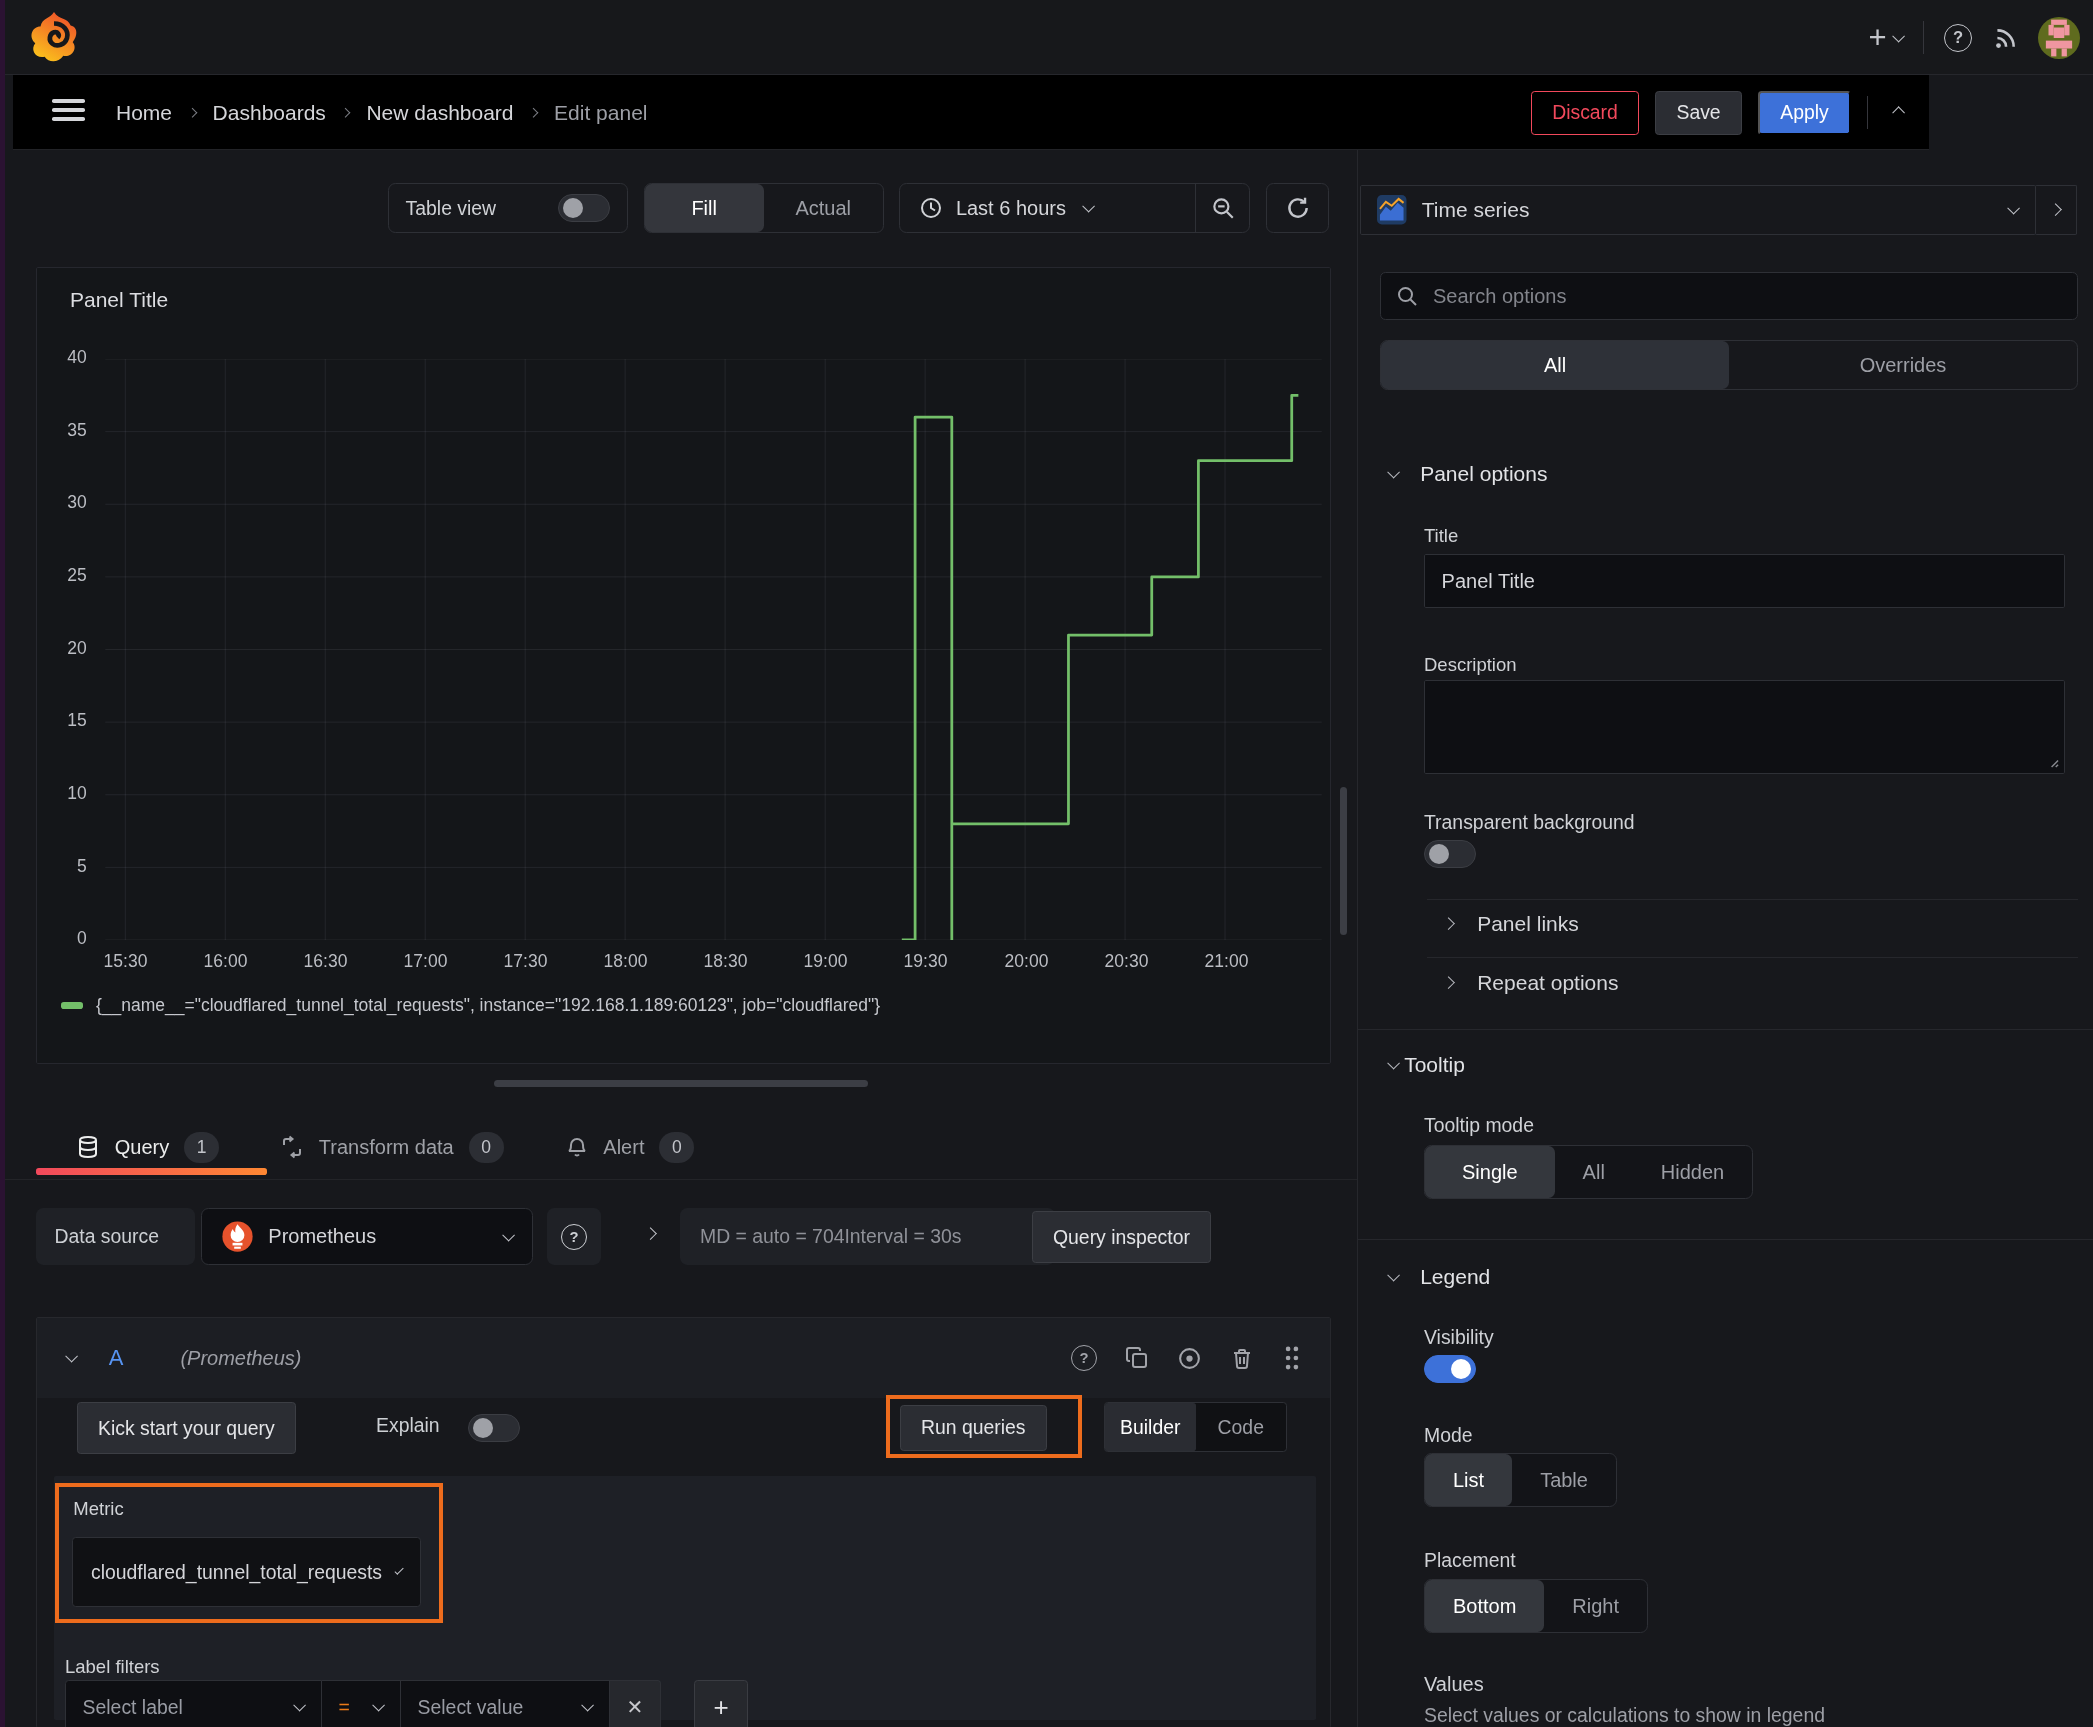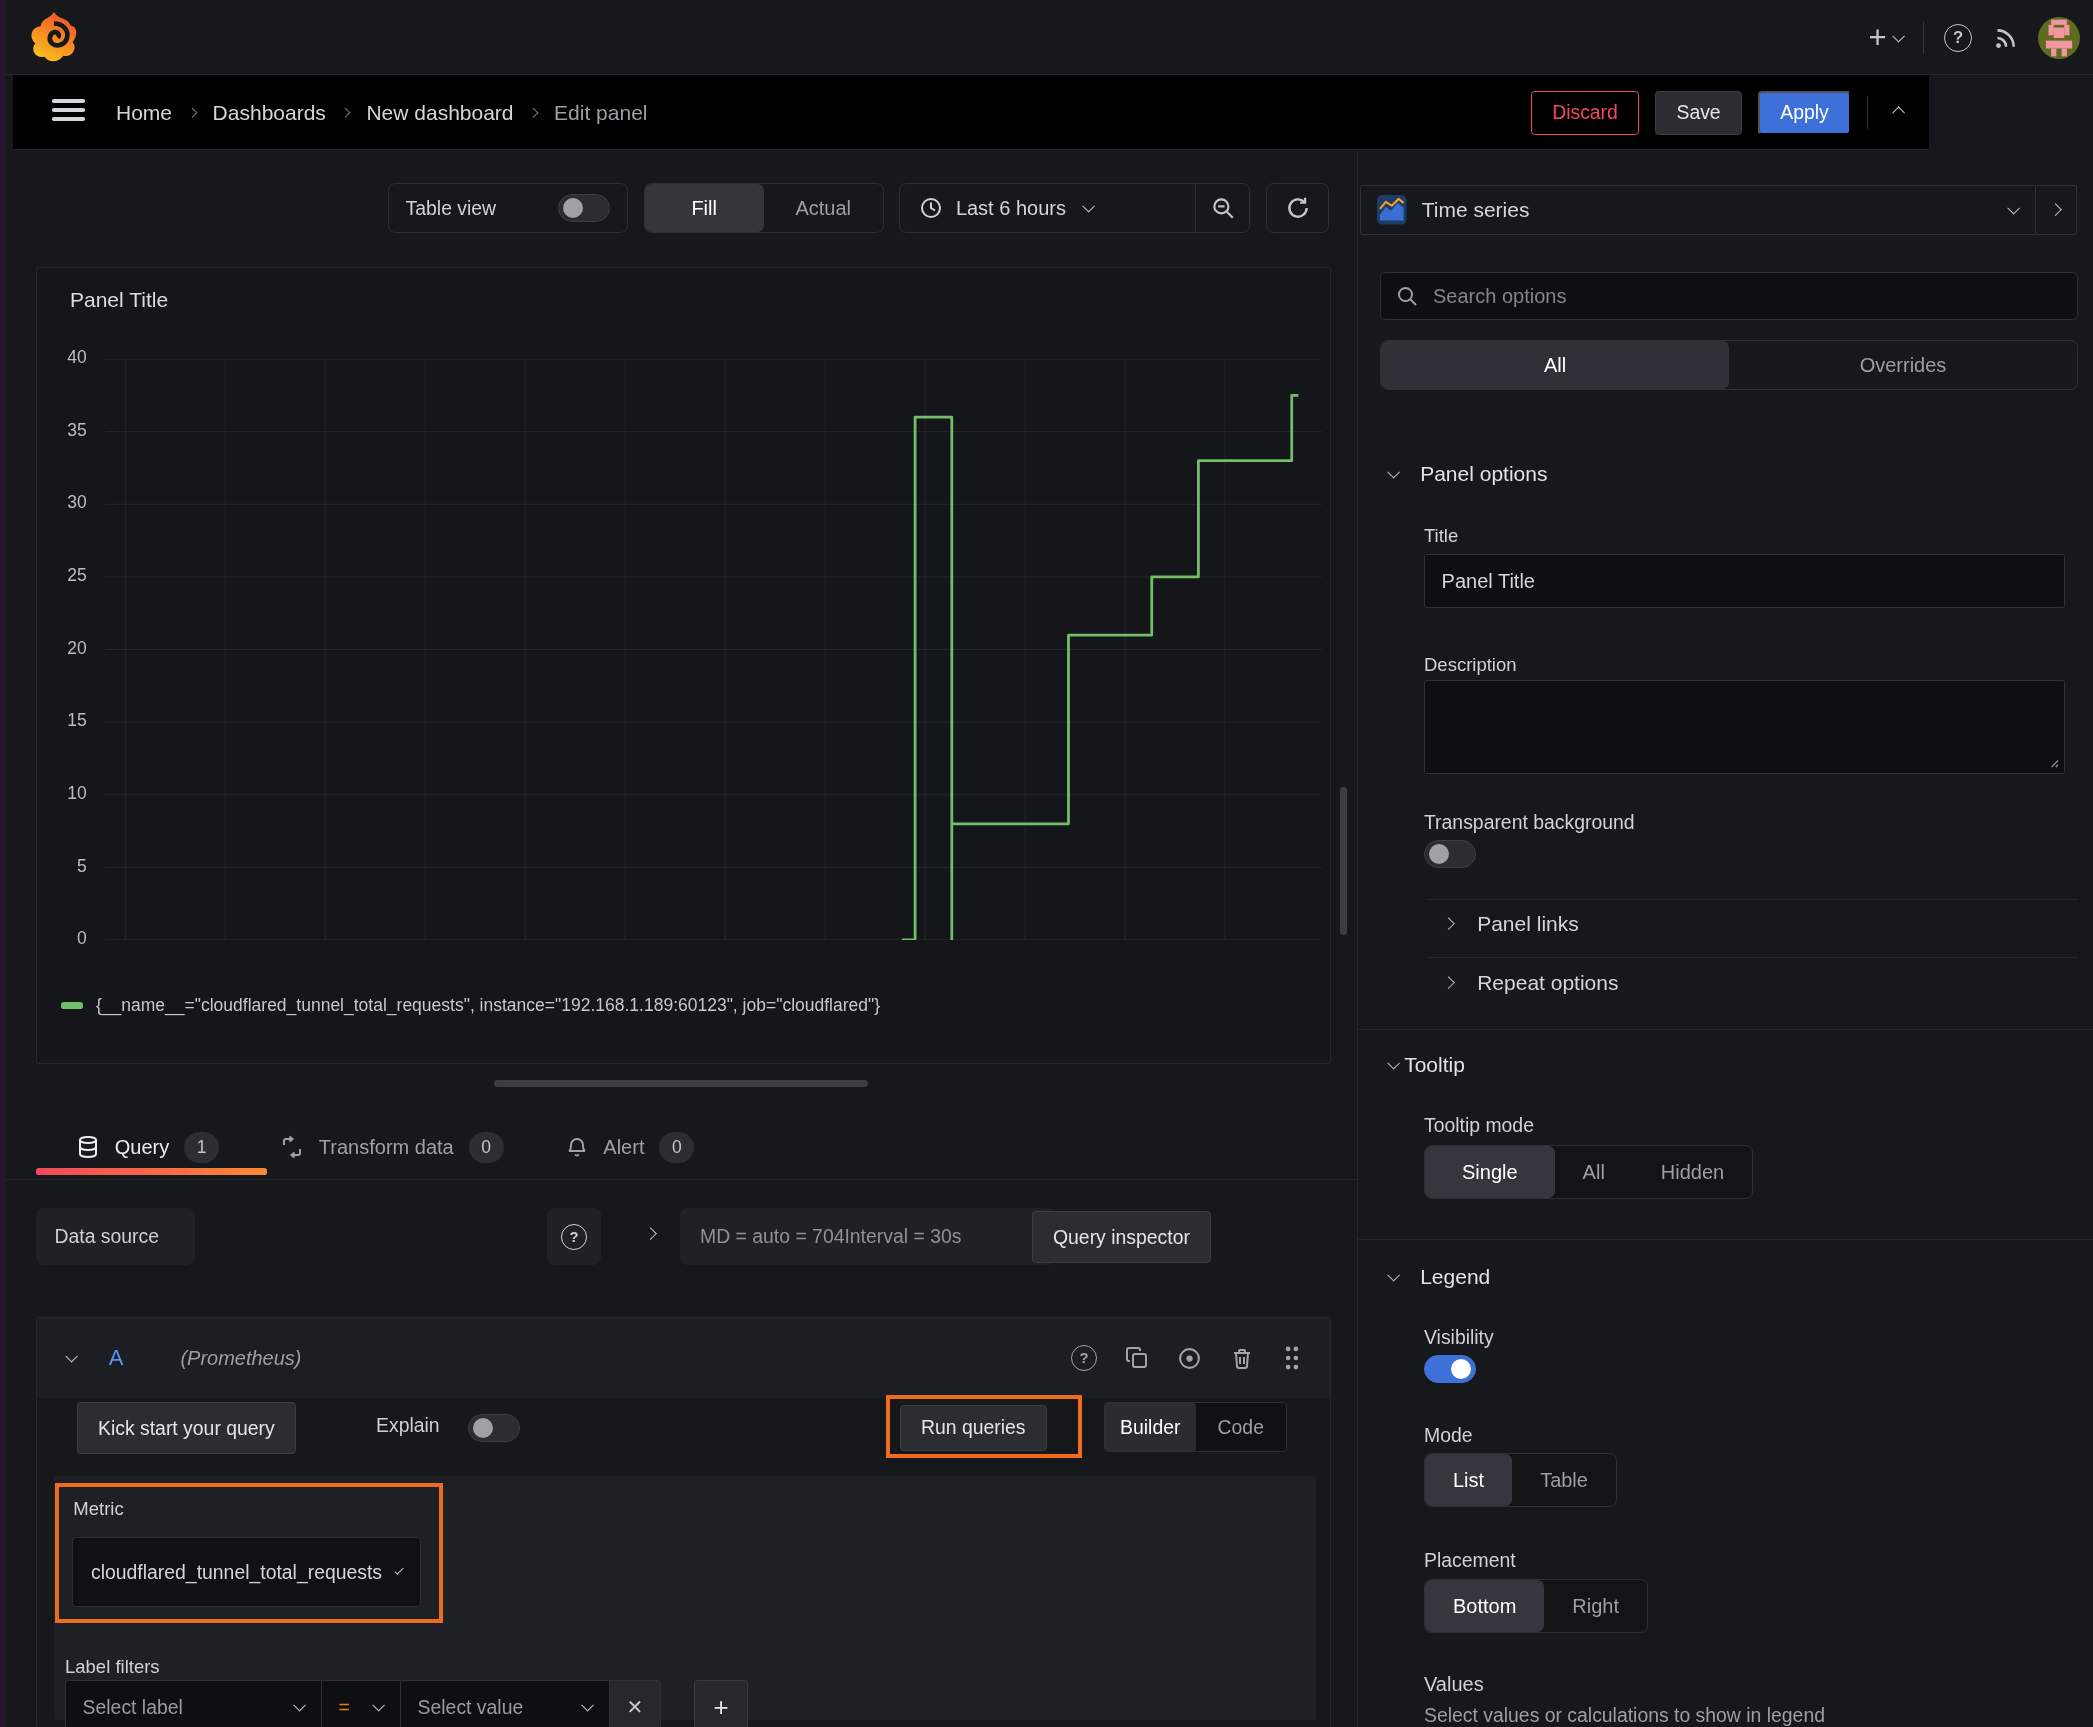--- a/index.html
+++ b/index.html
@@ -294,20 +294,34 @@
           <line x1="563.7" y1="0" x2="563.7" y2="630"></line>
           <line x1="672.1" y1="0" x2="672.1" y2="630"></line>
           <line x1="780.6" y1="0" x2="780.6" y2="630"></line>
           <line x1="889.0" y1="0" x2="889.0" y2="630"></line>
           <line x1="997.4" y1="0" x2="997.4" y2="630"></line>
           <line x1="1105.8" y1="0" x2="1105.8" y2="630"></line>
           <line x1="1214.2" y1="0" x2="1214.2" y2="630"></line>
         </g>
         <polyline fill="none" stroke="#73BF69" stroke-width="3" stroke-linejoin="round" points="863.7,630.0 878.1,630.0 878.1,63.0 917.9,63.0 917.9,630.0 917.9,504.0 1044.4,504.0 1044.4,299.3 1134.7,299.3 1134.7,236.3 1185.3,236.3 1185.3,110.3 1286.5,110.3 1286.5,39.4 1293.7,39.4"></polyline>
       </svg>
+    <div id="x-labels" data-interactable="false">
+        <div class="x-tick" data-interactable="false" style="left: 20px;">15:30</div>
+        <div class="x-tick" data-interactable="false" style="left: 120px;">16:00</div>
+        <div class="x-tick" data-interactable="false" style="left: 220px;">16:30</div>
+        <div class="x-tick" data-interactable="false" style="left: 320px;">17:00</div>
+        <div class="x-tick" data-interactable="false" style="left: 420px;">17:30</div>
+        <div class="x-tick" data-interactable="false" style="left: 520px;">18:00</div>
+        <div class="x-tick" data-interactable="false" style="left: 620px;">18:30</div>
+        <div class="x-tick" data-interactable="false" style="left: 720px;">19:00</div>
+        <div class="x-tick" data-interactable="false" style="left: 820px;">19:30</div>
+        <div class="x-tick" data-interactable="false" style="left: 921px;">20:00</div>
+        <div class="x-tick" data-interactable="false" style="left: 1021px;">20:30</div>
+        <div class="x-tick" data-interactable="false" style="left: 1121px;">21:00</div>
+      </div>
     <div class="legend-row" data-interactable="false">
       <span class="legend-swatch" data-interactable="false" style="background: rgb(115, 191, 105);"></span>
       <span class="legend-text" data-interactable="true">{__name__="cloudflared_tunnel_total_requests", instance="192.168.1.189:60123", job="cloudflared"}</span>
     </div>
   </section>
 
   <div class="abs hscroll" data-interactable="true"></div>
   <div class="abs vscroll" data-interactable="true"></div>
 
   <nav class="abs tabsrow" data-interactable="false">
@@ -336,20 +350,30 @@
           <path d="M10 19.5a2.5 2.5 0 0 0 4 0"></path>
       </svg>
       <span data-interactable="false">Alert</span>
       <span class="badge" data-interactable="false">0</span>
     </div>
   </nav>
   <div class="abs tab-underline" data-interactable="false"></div>
   <div class="abs tabs-divider" data-interactable="false"></div>
 
   <div class="abs ds-label" data-interactable="false">Data source</div>
+  <div class="abs ds-select" data-interactable="true">
+    <svg width="33" height="33" viewBox="0 0 24 24" data-interactable="false">
+      <circle cx="12" cy="12" r="11" fill="var(--prometheus_orange,#e6522c)"></circle>
+      <path d="M12 3c2 3 5 4.5 5 8a5 5 0 0 1-10 0c0-2 .8-3.2 1.6-4.4.3 1 .9 1.9 1.9 2.4C10 7 10.6 4.8 12 3z" fill="#fff"></path>
+      <rect x="8.4" y="16.6" width="7.2" height="1.9" fill="#fff"></rect>
+        <rect x="9.6" y="19.4" width="4.8" height="1.5" fill="#fff"></rect>
+    </svg>
+    <span data-interactable="false">Prometheus</span>
+    <i class="chv down" style="color:#c3c5cb;margin-left:auto;" data-interactable="false"></i>
+  </div>
   <div class="abs ds-help" data-interactable="true">
     <span class="qcircle" style="width:26px;height:26px;font-size:14.8px;" data-interactable="false">?</span>
   </div>
   <i class="abs chv right ds-chev" data-interactable="true"></i>
   <div class="abs ds-stats" data-interactable="true">
     <span data-interactable="false">MD = auto = 704</span>
     <span data-interactable="false">Interval = 30s</span>
   </div>
   <button class="abs btn secondary ds-inspector" data-interactable="true" style="height:52px;">Query inspector</button>
 

